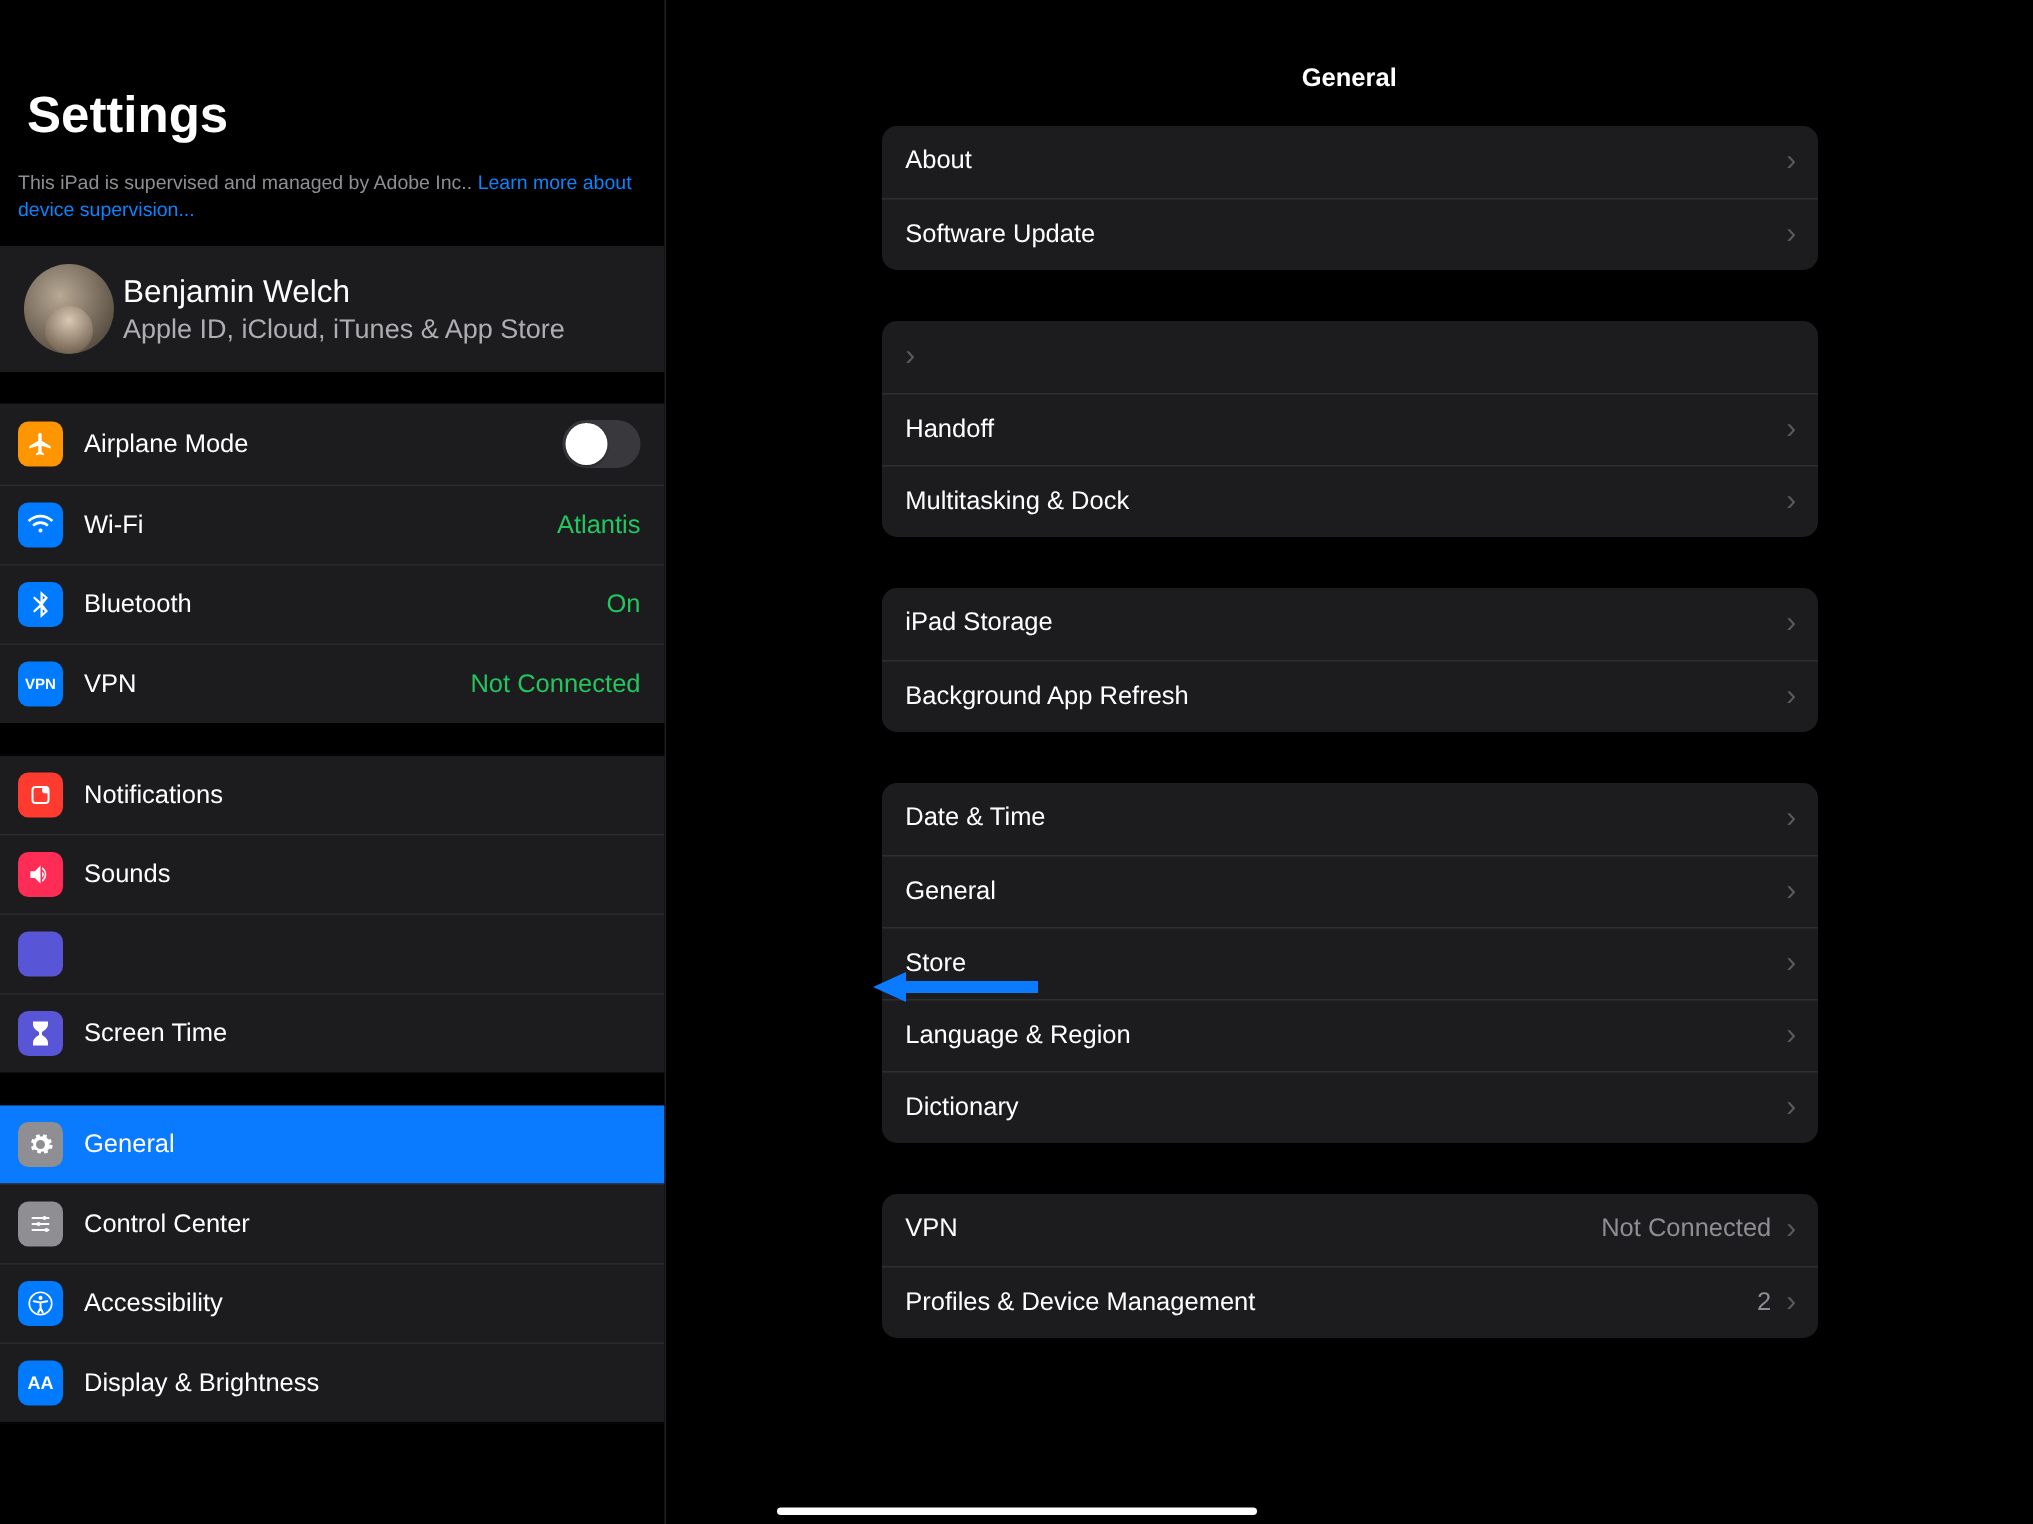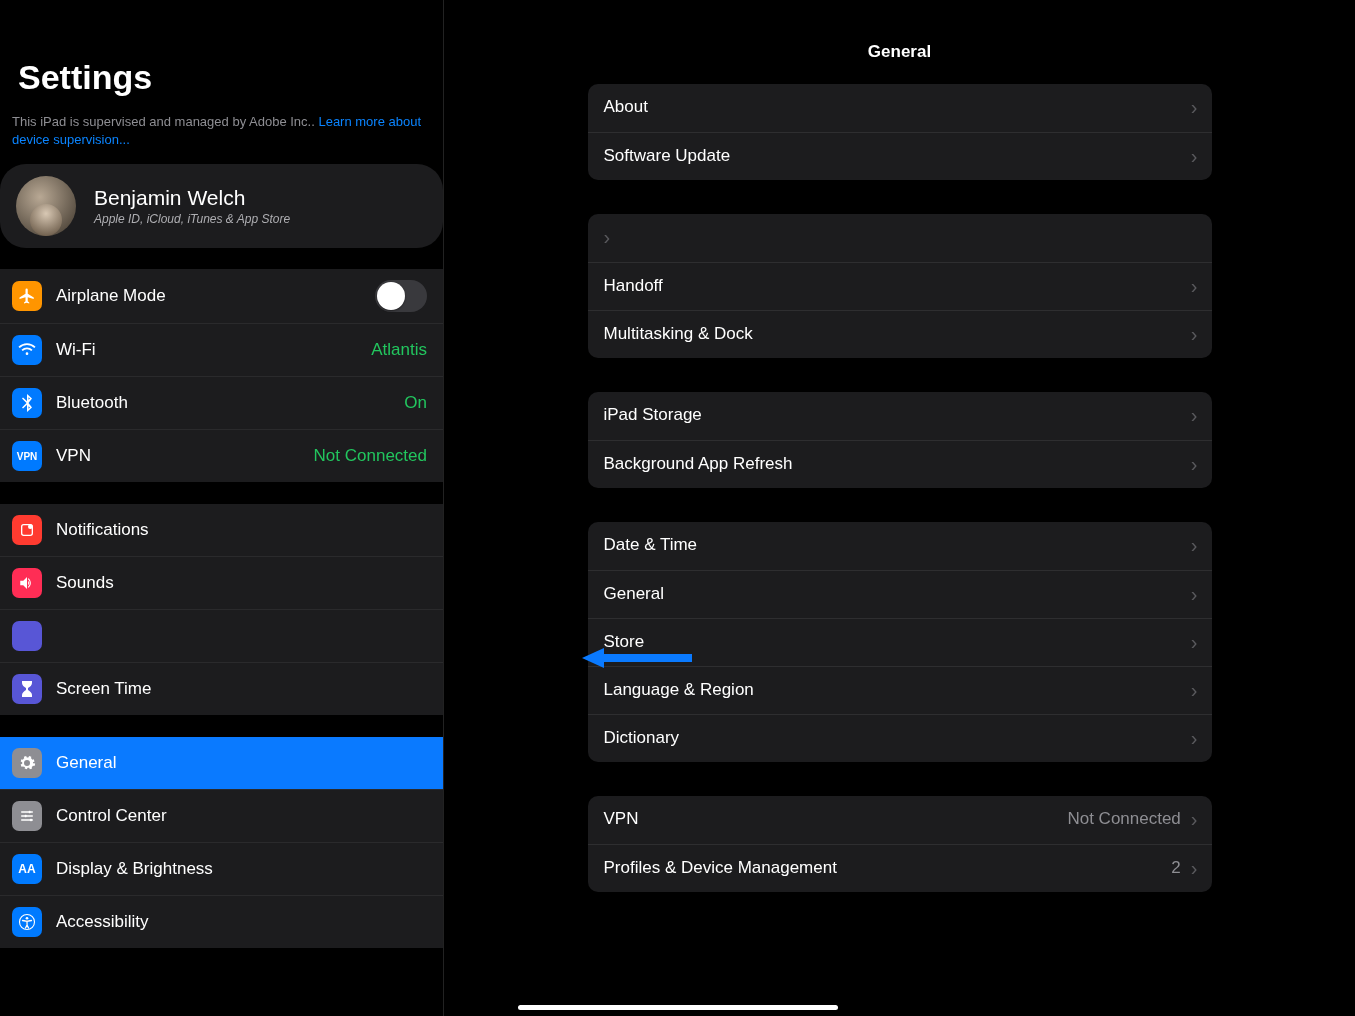--- a/index.html
+++ b/index.html
@@ -76,42 +76,41 @@
 }
 .supervision a { color: #0a84ff; text-decoration: none; }
 
 .section { background: #1c1c1e; border-top: 1px solid #000; border-bottom: 1px solid #000; }
 .section-black-gap { height: 20px; background: #000; }
 
 .profile-row {
   display: flex;
   align-items: center;
   padding: 12px 16px;
-  gap: 18px;
+  gap: 6px;
   background: #1c1c1e;
-  border-radius: 26px;
 }
 .avatar {
   width: 60px; height: 60px;
   border-radius: 50%;
   background: radial-gradient(circle at 40% 35%, #b8a894, #3a3228);
   flex-shrink: 0;
   position: relative;
   overflow: hidden;
 }
 .avatar::after{
   content:"";
   position:absolute;
   left:14px; top:28px;
   width:32px; height:32px;
   border-radius:50%;
   background: radial-gradient(circle at 50% 30%, #d8c8b4, #5a4a38);
 }
 .profile-name { font-size: 21px; font-weight: 400; }
-.profile-sub { font-size: 12px; color: #aeaeb2; margin-top: 2px; font-style: italic; }
+.profile-sub { font-size: 18px; color: #aeaeb2; margin-top: 2px; }
 
 .row {
   display: flex;
   align-items: center;
   padding: 11px 16px 11px 12px;
   min-height: 48px;
   gap: 14px;
   border-top: 1px solid #2a2a2c;
 }
 .row:first-child { border-top: none; }
@@ -322,32 +321,32 @@
           <svg width="16" height="16" viewBox="0 0 24 24">
               <path d="M4 6h10M18 6h2M4 12h4M12 12h8M4 18h12M20 18h0" stroke="#fff" stroke-width="2" stroke-linecap="round"></path>
               <circle cx="16" cy="6" r="2" fill="#fff"></circle>
               <circle cx="10" cy="12" r="2" fill="#fff"></circle>
               <circle cx="18" cy="18" r="2" fill="#fff"></circle>
             </svg>
         </div>
         <div class="row-label">Control Center</div>
       </div>
       <div class="row">
-        <div class="icon-box" style="background:#007aff;font-size:12px;font-weight:700">AA</div>
-        <div class="row-label">Display &amp; Brightness</div>
-      </div>
-      <div class="row">
         <div class="icon-box" style="background:#007aff">
           <svg width="18" height="18" viewBox="0 0 24 24">
               <circle cx="12" cy="12" r="10" fill="none" stroke="#fff" stroke-width="1.5"></circle>
               <circle cx="12" cy="7" r="1.8" fill="#fff"></circle>
               <path d="M6 10l6 1 6-1M12 11v5l-2 4M12 16l2 4" stroke="#fff" stroke-width="1.8" stroke-linecap="round"></path>
             </svg>
         </div>
         <div class="row-label">Accessibility</div>
+      </div>
+      <div class="row">
+        <div class="icon-box" style="background:#007aff;font-size:12px;font-weight:700">AA</div>
+        <div class="row-label">Display &amp; Brightness</div>
       </div>
     </div>
   </div>
 
   <div class="main">
     <div class="main-title">General</div>
 
     <div class="group">
       <div class="grow">
         <div class="glabel">About</div>

